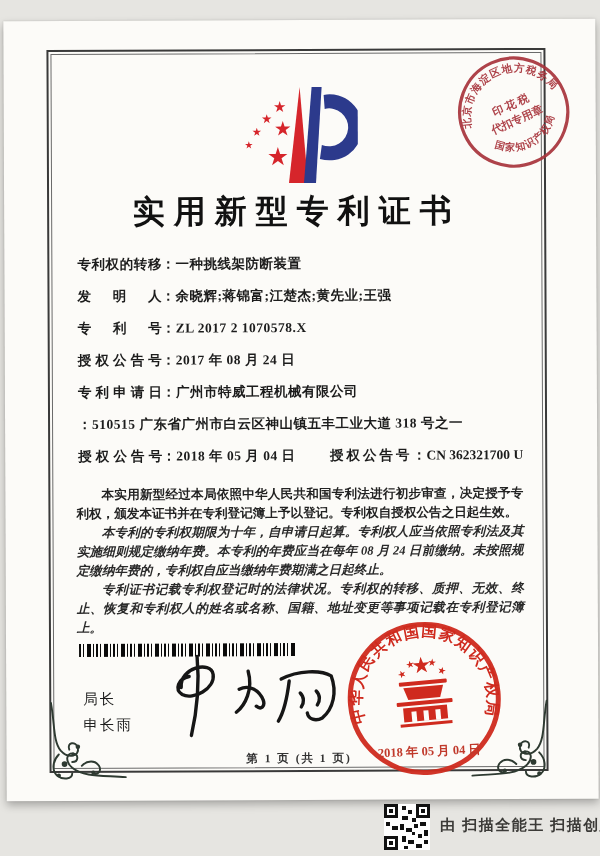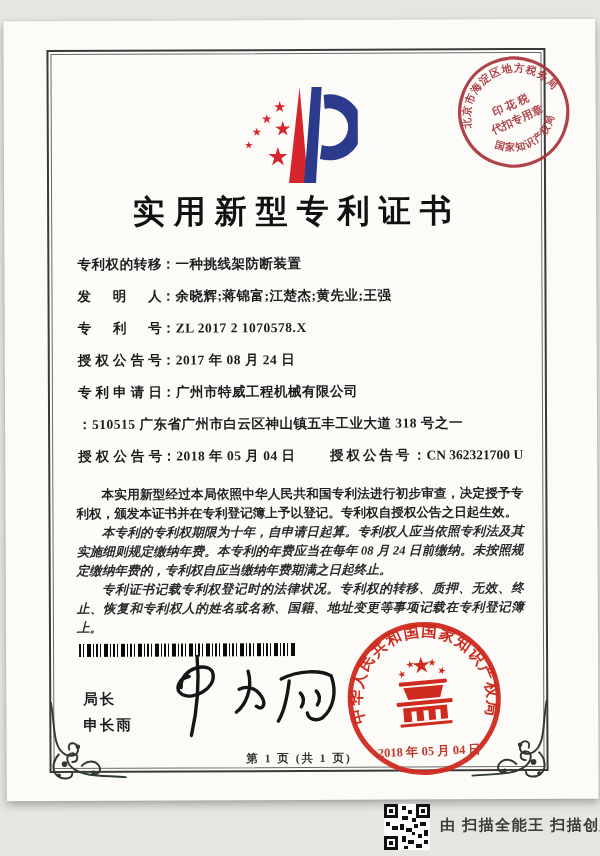--- a/index.html
+++ b/index.html
@@ -67,21 +67,21 @@
 
   
   .barcode {
     position:absolute; left:28px; top:592px; width:216px; height:13px;
     background:
       repeating-linear-gradient(90deg,#0a0a0a 0 2px,transparent 2px 4px,#0a0a0a 4px 5px,transparent 5px 8px,#0a0a0a 8px 12px,transparent 12px 14px,#0a0a0a 14px 15px,transparent 15px 17px);
   }
   .director {
     position:absolute; left:32px; top:634px;
     font-family:"Liberation Sans","DejaVu Sans",sans-serif;
-    font-size:14.5px; font-weight:bold; color:#1e1e1e; line-height:26px; letter-spacing:2px;
+    font-size:14.5px; font-weight:normal; color:#1e1e1e; line-height:26px; letter-spacing:2px;
   }
   .signature { position:absolute; left:100px; top:596px; width:210px; height:105px; }
   .main-seal { position:absolute; left:293px; top:568px; width:160px; height:160px; transform:rotate(-5deg); }
   .page-info {
     position:absolute; left:0; top:700px; width:100%;
     text-align:center; font-size:11.5px; font-weight:bold; letter-spacing:2px; color:#333;
   }
 
   
   .scan-footer {

